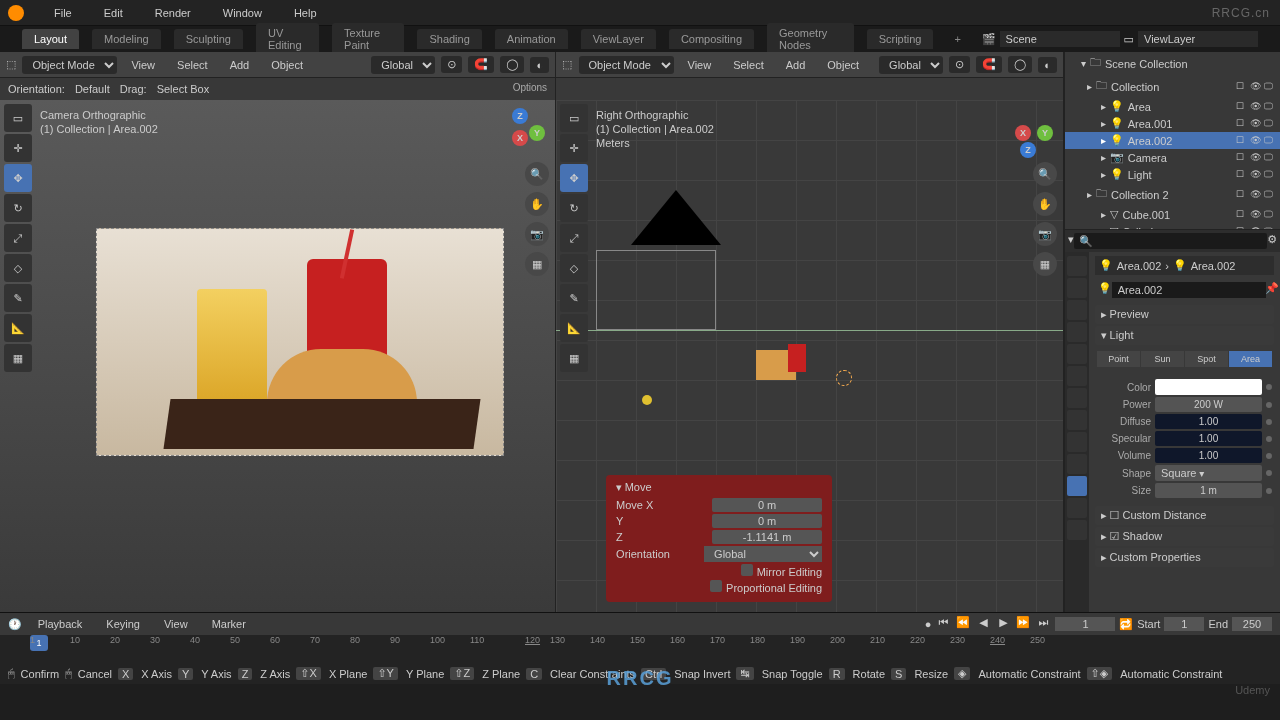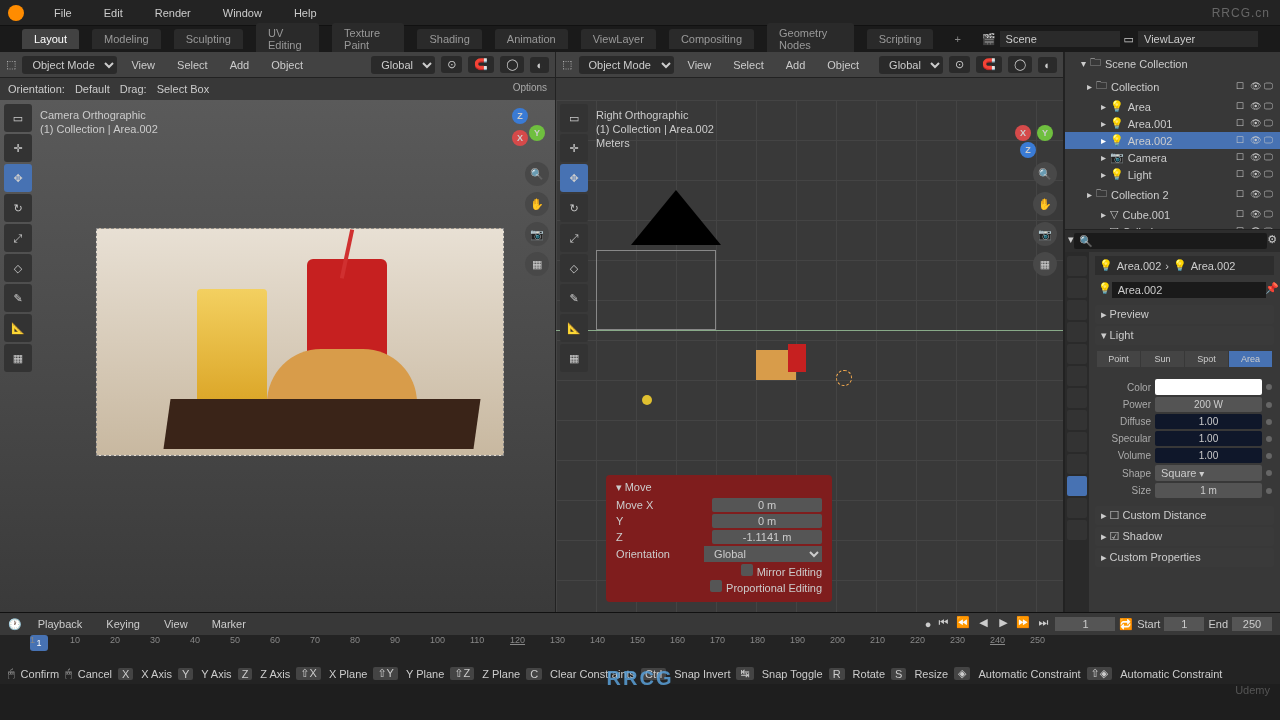--- a/index.html
+++ b/index.html
@@ -422,21 +422,21 @@
         <span class="tl-tick" style="left: 110px;">20</span>
         <span class="tl-tick" style="left: 150px;">30</span>
         <span class="tl-tick" style="left: 190px; text-align: right;">40</span>
         <span class="tl-tick" style="left: 230px;">50</span>
         <span class="tl-tick" style="left: 270px;">60</span>
         <span class="tl-tick" style="left: 310px;">70</span>
         <span class="tl-tick" style="left: 350px;">80</span>
         <span class="tl-tick" style="left: 390px;">90</span>
         <span class="tl-tick" style="left: 430px;">100</span>
         <span class="tl-tick" style="left: 470px;">110</span>
-        <span class="tl-tick" style="left: 510px; text-decoration: underline;">120</span>
+        <span class="tl-tick" style="left: 525px; text-decoration: underline;">120</span>
         <span class="tl-tick" style="left: 550px;">130</span>
         <span class="tl-tick" style="left: 590px;">140</span>
         <span class="tl-tick" style="left: 630px;">150</span>
         <span class="tl-tick" style="left: 670px;">160</span>
         <span class="tl-tick" style="left: 710px;">170</span>
         <span class="tl-tick" style="left: 750px;">180</span>
         <span class="tl-tick" style="left: 790px;">190</span>
         <span class="tl-tick" style="left: 830px;">200</span>
         <span class="tl-tick" style="left: 870px;">210</span>
         <span class="tl-tick" style="left: 910px;">220</span>

